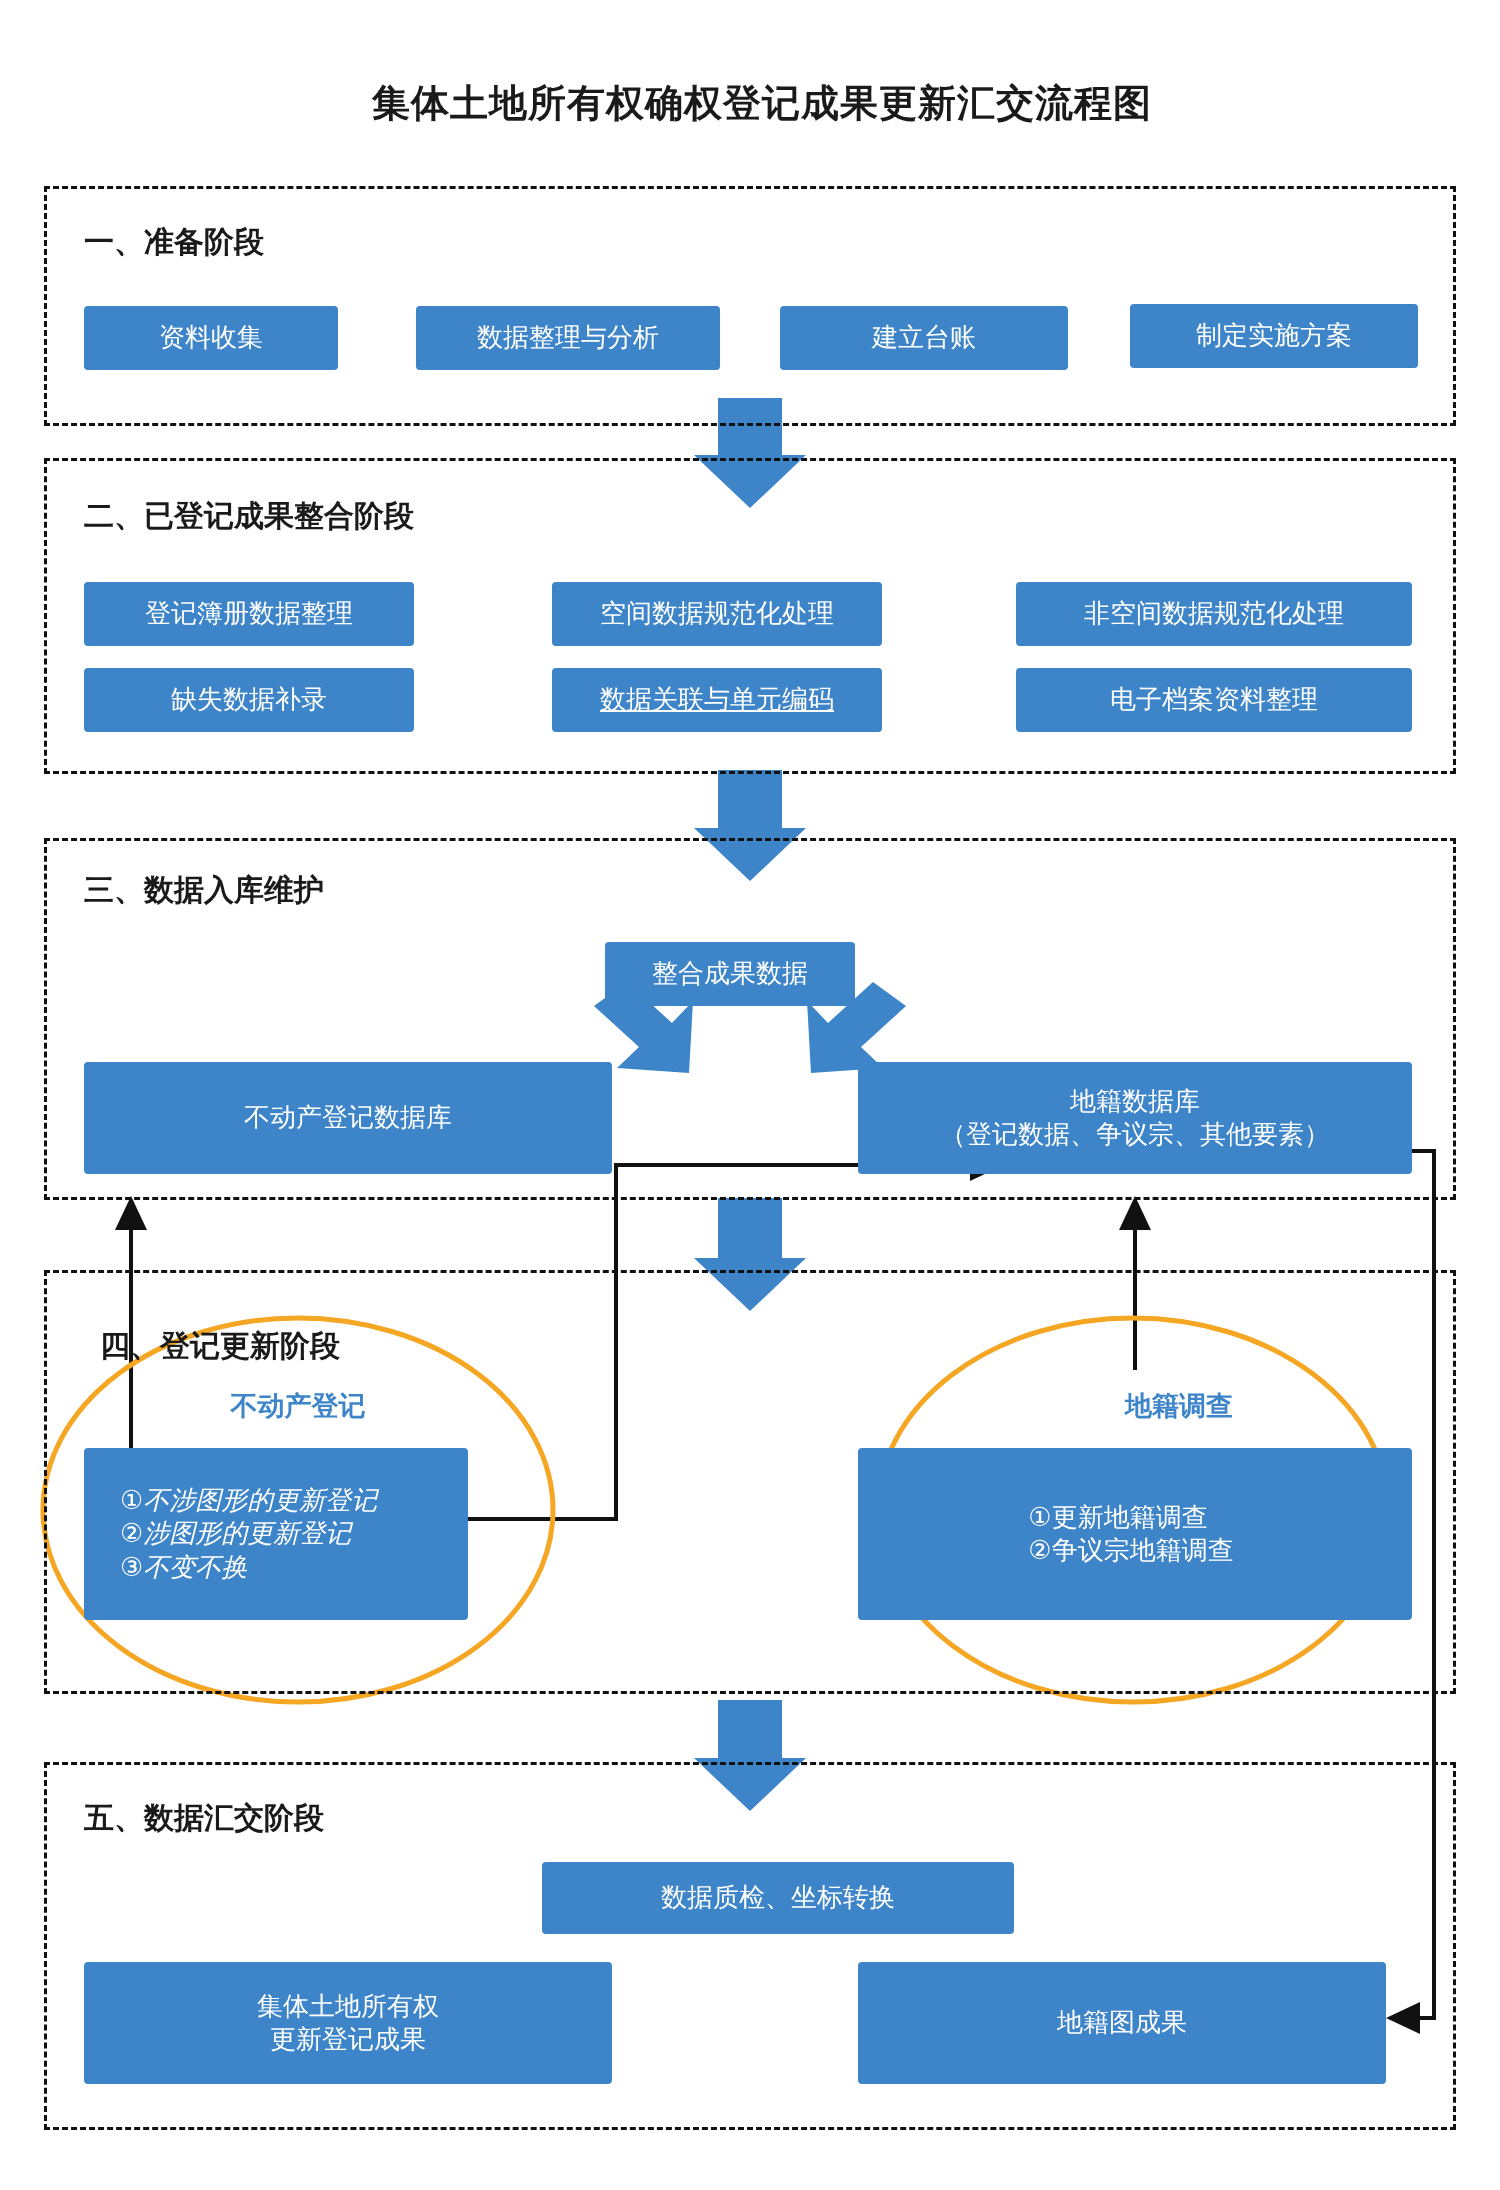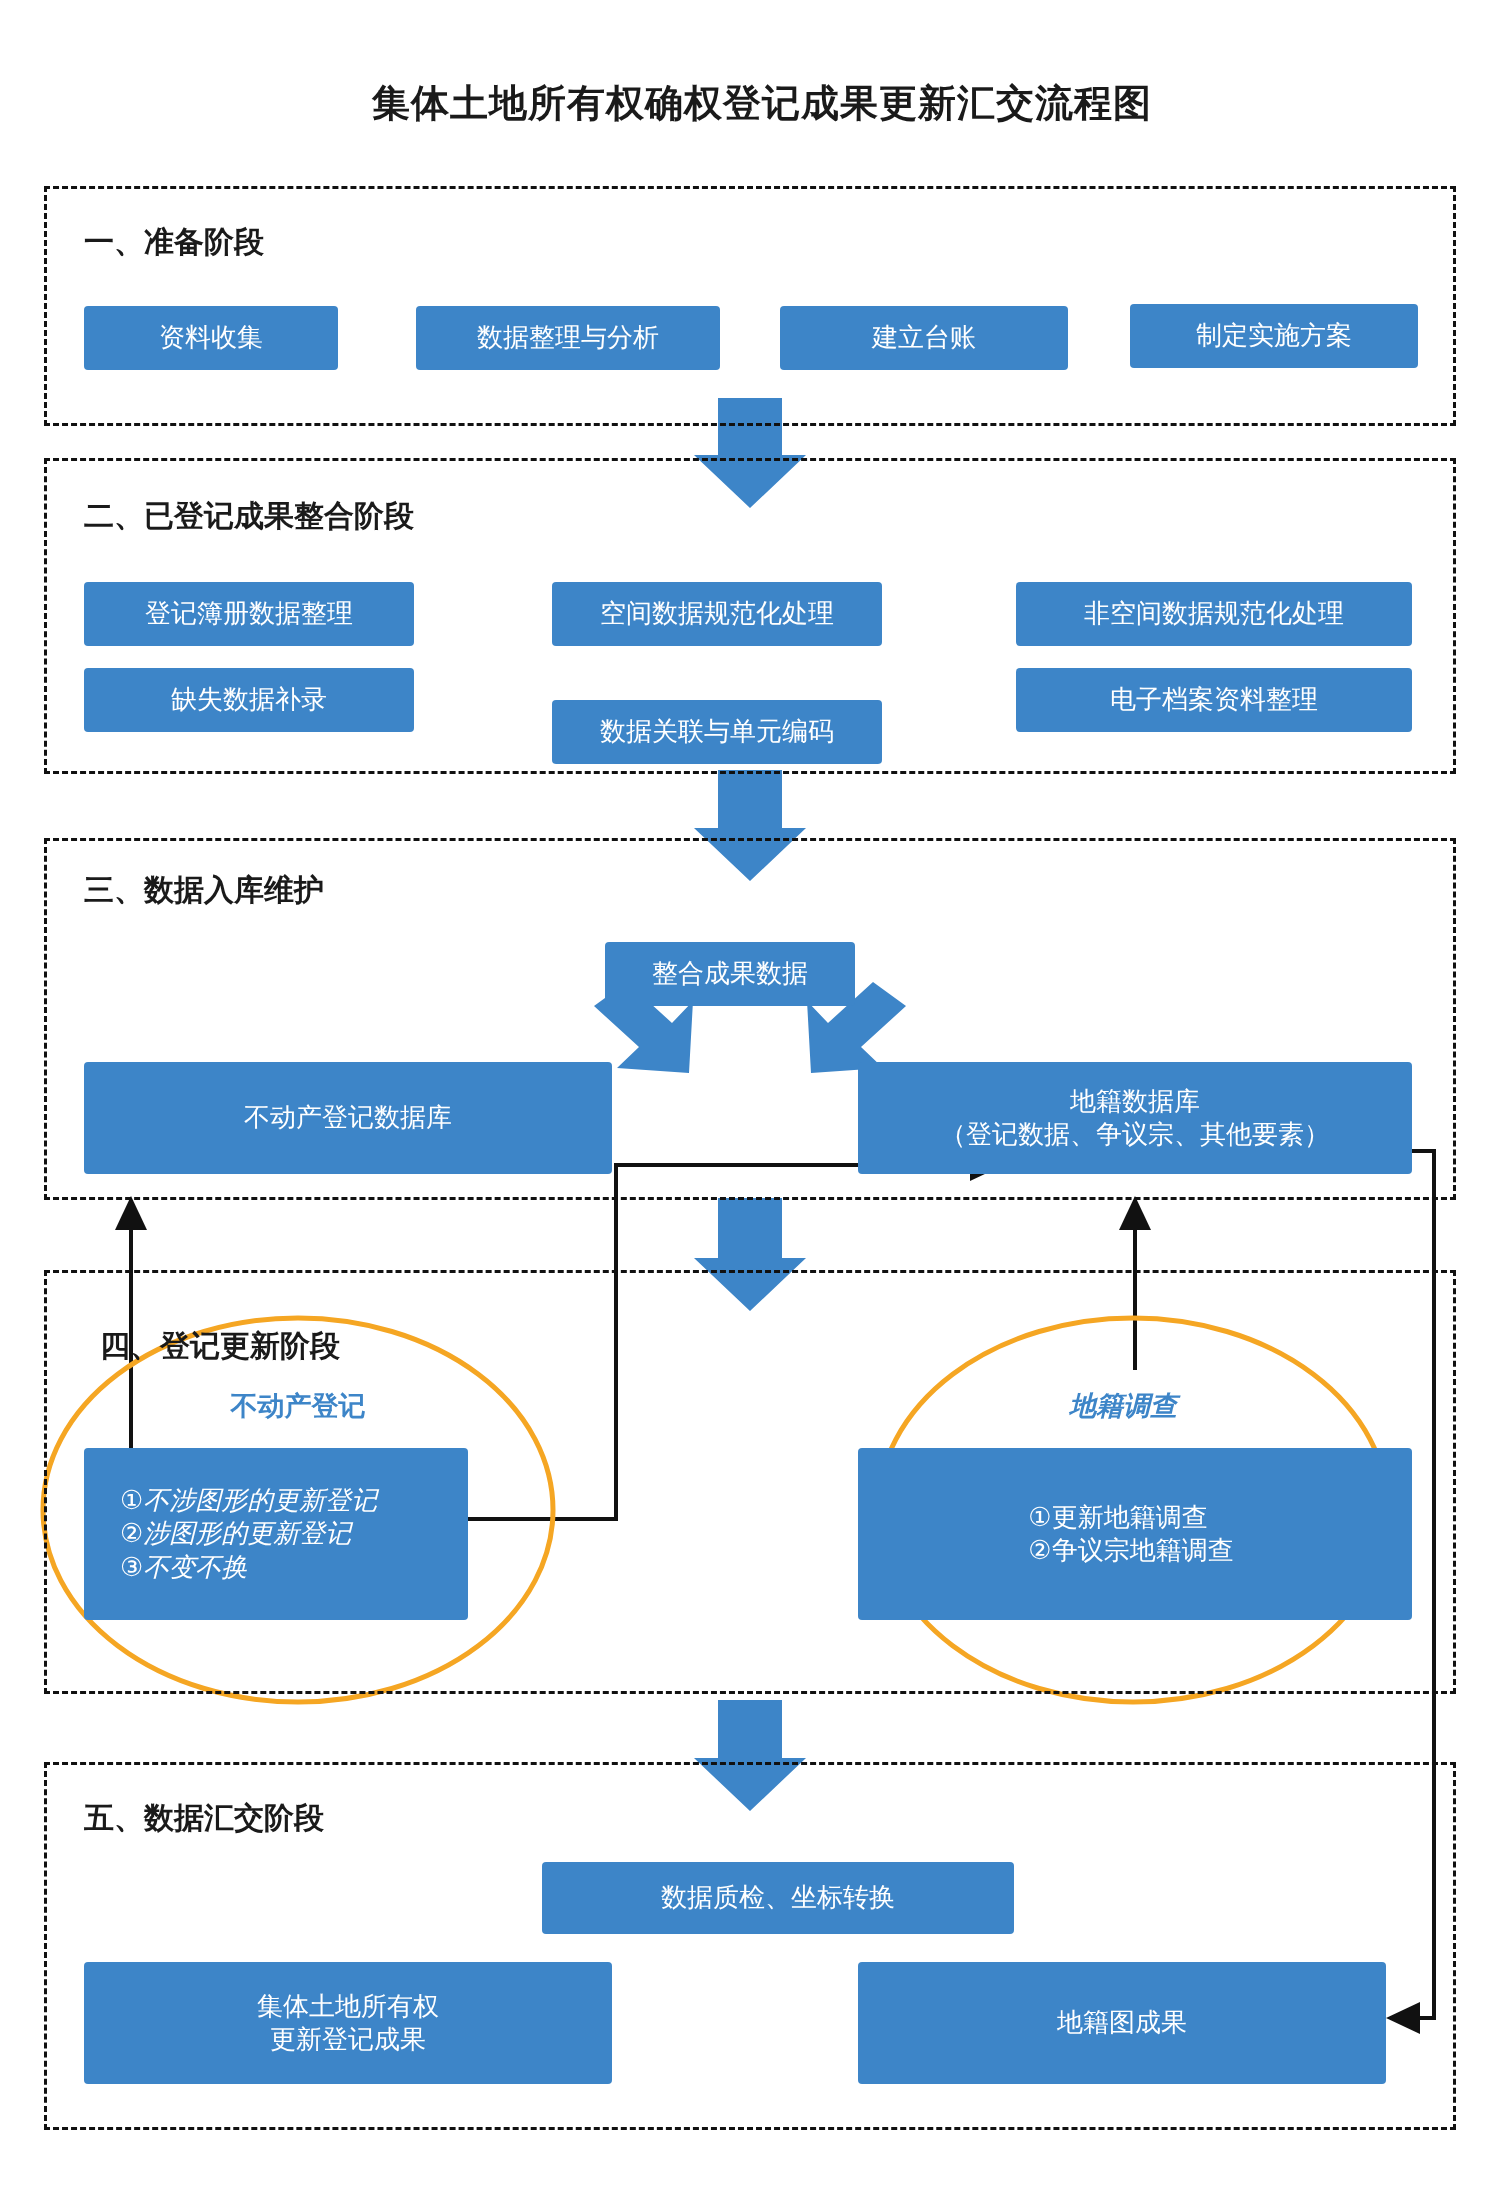--- a/index.html
+++ b/index.html
@@ -153,42 +153,42 @@
   <div class="nbox" style="left:1130px; top:304px; width:288px; height:64px;">制定实施方案</div>
 
   <div class="stage" style="left:44px; top:458px; width:1412px; height:316px;"></div>
   <div class="stage-label" style="left:84px; top:496px;">二、已登记成果整合阶段</div>
 
   <div class="nbox" style="left:84px; top:582px; width:330px; height:64px;">登记簿册数据整理</div>
   <div class="nbox" style="left:552px; top:582px; width:330px; height:64px;">空间数据规范化处理</div>
   <div class="nbox" style="left:1016px; top:582px; width:396px; height:64px;">非空间数据规范化处理</div>
 
   <div class="nbox" style="left:84px; top:668px; width:330px; height:64px;">缺失数据补录</div>
-  <div class="nbox" style="left:552px; top:700px; width:330px; height:64px;">数据关联与单元编码</div>
+  <div class="nbox" style="left:552px; top:668px; width:330px; height:64px;text-decoration:underline;">数据关联与单元编码</div>
   <div class="nbox" style="left:1016px; top:668px; width:396px; height:64px;">电子档案资料整理</div>
 
   <div class="stage" style="left:44px; top:838px; width:1412px; height:362px;"></div>
   <div class="stage-label" style="left:84px; top:870px;">三、数据入库维护</div>
 
   <div class="nbox" style="left:605px; top:942px; width:250px; height:64px;">整合成果数据</div>
 
   <div class="nbox" style="left:84px; top:1062px; width:528px; height:112px;">不动产登记数据库</div>
 
   <div class="nbox multiline" style="left:858px; top:1062px; width:554px; height:112px;">地籍数据库
 （登记数据、争议宗、其他要素）</div>
 
   <div class="stage" style="left:44px; top:1270px; width:1412px; height:424px;"></div>
   <div class="stage-label" style="left:84px; top:1326px;margin-left:16px;">四、登记更新阶段</div>
 
   <div class="ellipse-label" style="left:178px; top:1388px; width:240px;">不动产登记</div>
   <div class="nbox list multiline" style="left:84px; top:1448px; width:384px; height:172px;font-style:italic;">①不涉图形的更新登记
 ②涉图形的更新登记
 ③不变不换</div>
 
-  <div class="ellipse-label" style="left:1003px; top:1388px; width:240px;font-style:italic;">地籍调查</div>
+  <div class="ellipse-label" style="left:1059px; top:1388px; width:240px;">地籍调查</div>
   <div class="nbox list ctr multiline" style="left:858px; top:1448px; width:554px; height:172px;">①更新地籍调查
 ②争议宗地籍调查</div>
 
   <div class="stage" style="left:44px; top:1762px; width:1412px; height:368px;"></div>
   <div class="stage-label" style="left:84px; top:1798px;">五、数据汇交阶段</div>
 
   <div class="nbox" style="left:542px; top:1862px; width:472px; height:72px;">数据质检、坐标转换</div>
 
   <div class="nbox multiline" style="left:84px; top:1962px; width:528px; height:122px;">集体土地所有权
 更新登记成果</div>

